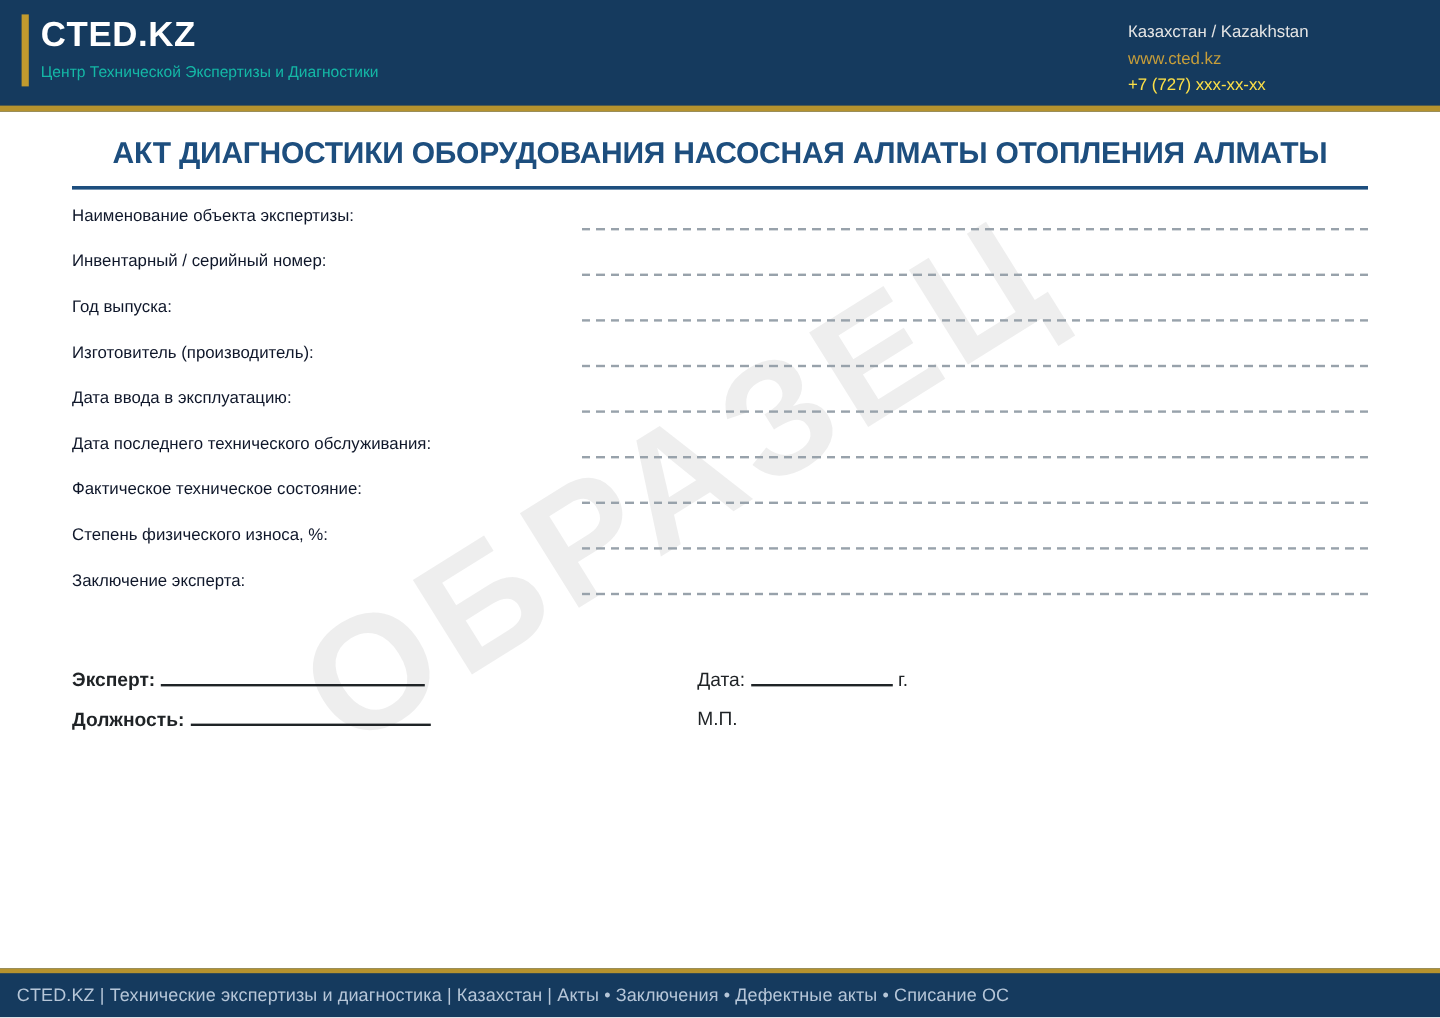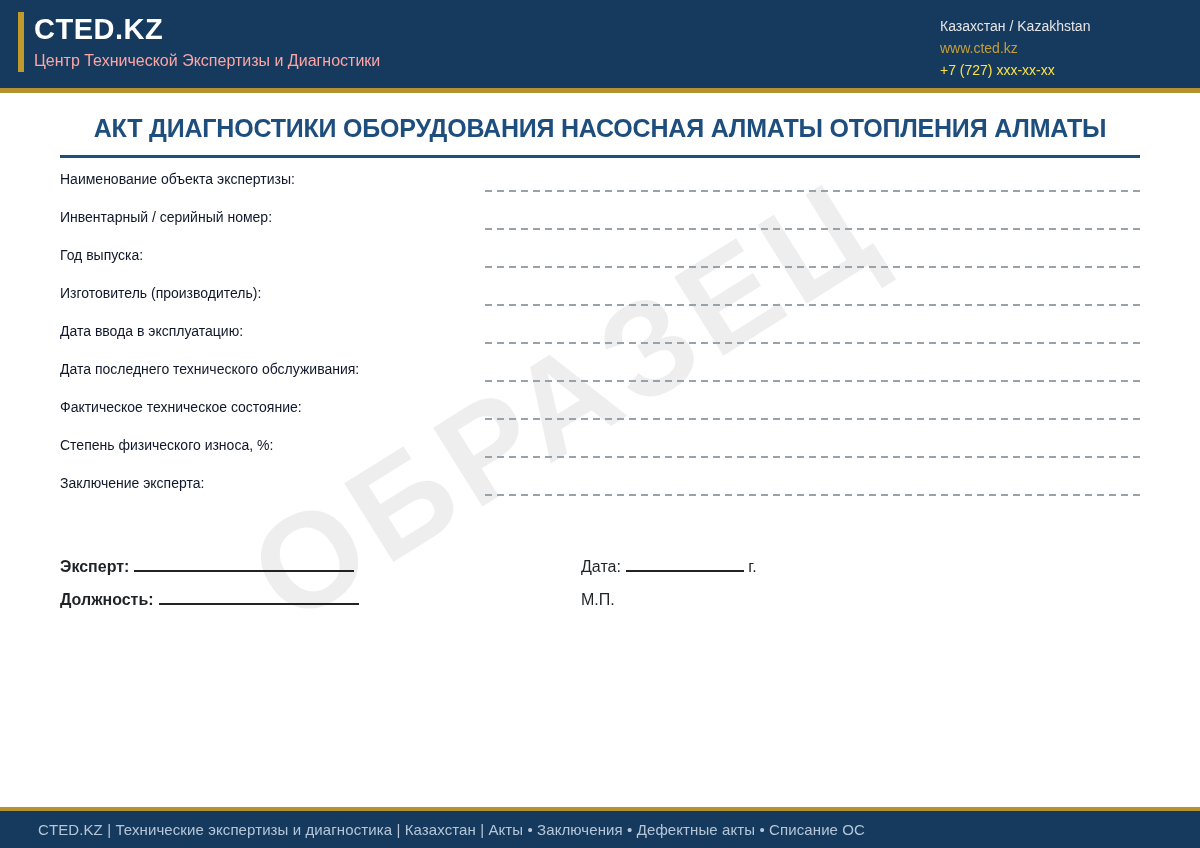--- a/index.html
+++ b/index.html
@@ -12,21 +12,21 @@
 
   
   .header {
     position:absolute; top:0; left:0; width:1200px; height:93px;
     background:#153a5e; border-bottom:5px solid #b5922e;
   }
   .logo-block { position:absolute; top:12px; left:18px; display:flex; }
   .logo-accent { width:6px; height:60px; background:#c19a2e; margin-right:10px; }
   .logo-text-wrap { padding-top:0; }
   .logo-title { color:#ffffff; font-size:29px; font-weight:700; letter-spacing:0.5px; line-height:34px; }
-  .logo-tagline { color:#fca5a5; font-size:16px; font-weight:400; margin-top:6px; }
+  .logo-tagline { color:#14b8a6; font-size:13px; font-weight:400; margin-top:6px; }
   .contact-block { position:absolute; top:15px; left:940px; font-size:14px; line-height:22px; }
   .contact-country { color:#e5e5e5; }
   .contact-site { color:#c79e3a; }
   .contact-phone { color:#fde047; }
 
   
   .watermark {
     position:absolute; left:565px; top:400px;
     transform:translate(-50%,-50%) rotate(-32deg);
     font-size:135px; font-weight:700; letter-spacing:8px;
@@ -61,21 +61,21 @@
   .sig-right { position:absolute; left:521px; top:0; white-space:nowrap; }
   .sig-line { display:inline-block; border-bottom:2px solid #1f2326; height:14px; margin-left:5px; }
   .w220 { width:220px; } .w200 { width:200px; } .w118 { width:118px; }
 
   
   .footer {
     position:absolute; bottom:0; left:0; width:1200px; height:41px;
     background:#153a5e; border-top:4px solid #b5922e; z-index:1;
   }
   .footer-text {
-    color:#b6c6d8; font-size:15px; line-height:37px; padding-left:38px;
+    color:#b6c6d8; font-size:15px; line-height:37px; padding-left:14px;
     white-space:nowrap; letter-spacing:0.1px;
   }
 </style>
 </head>
 <body>
 
 <div class="page">
 
   <div class="header">
     <div class="logo-block">

